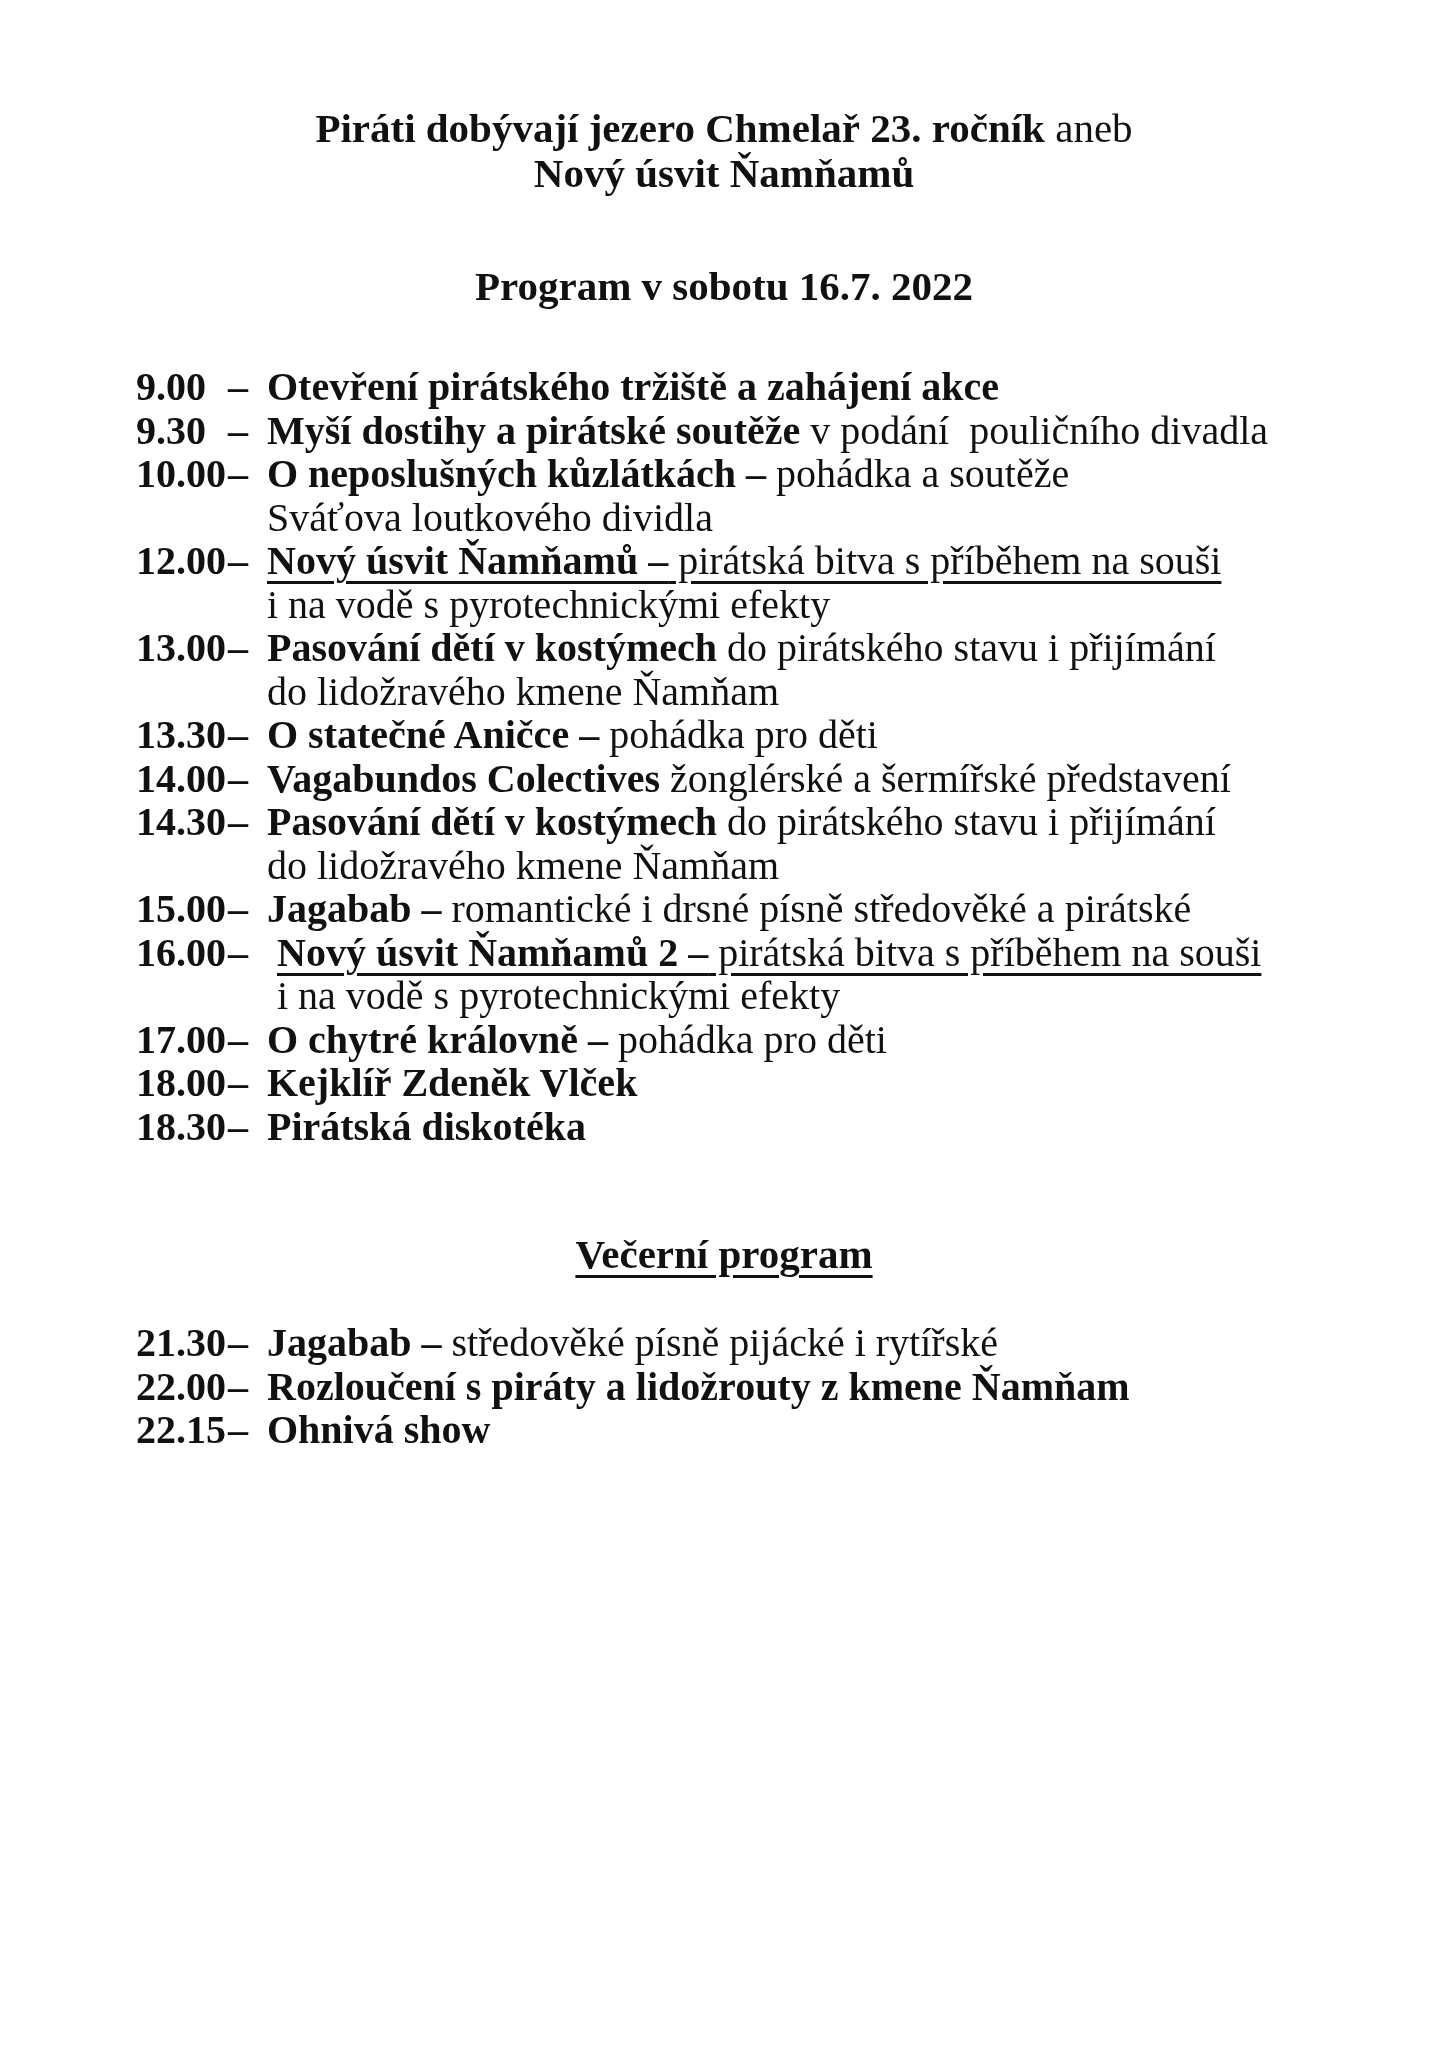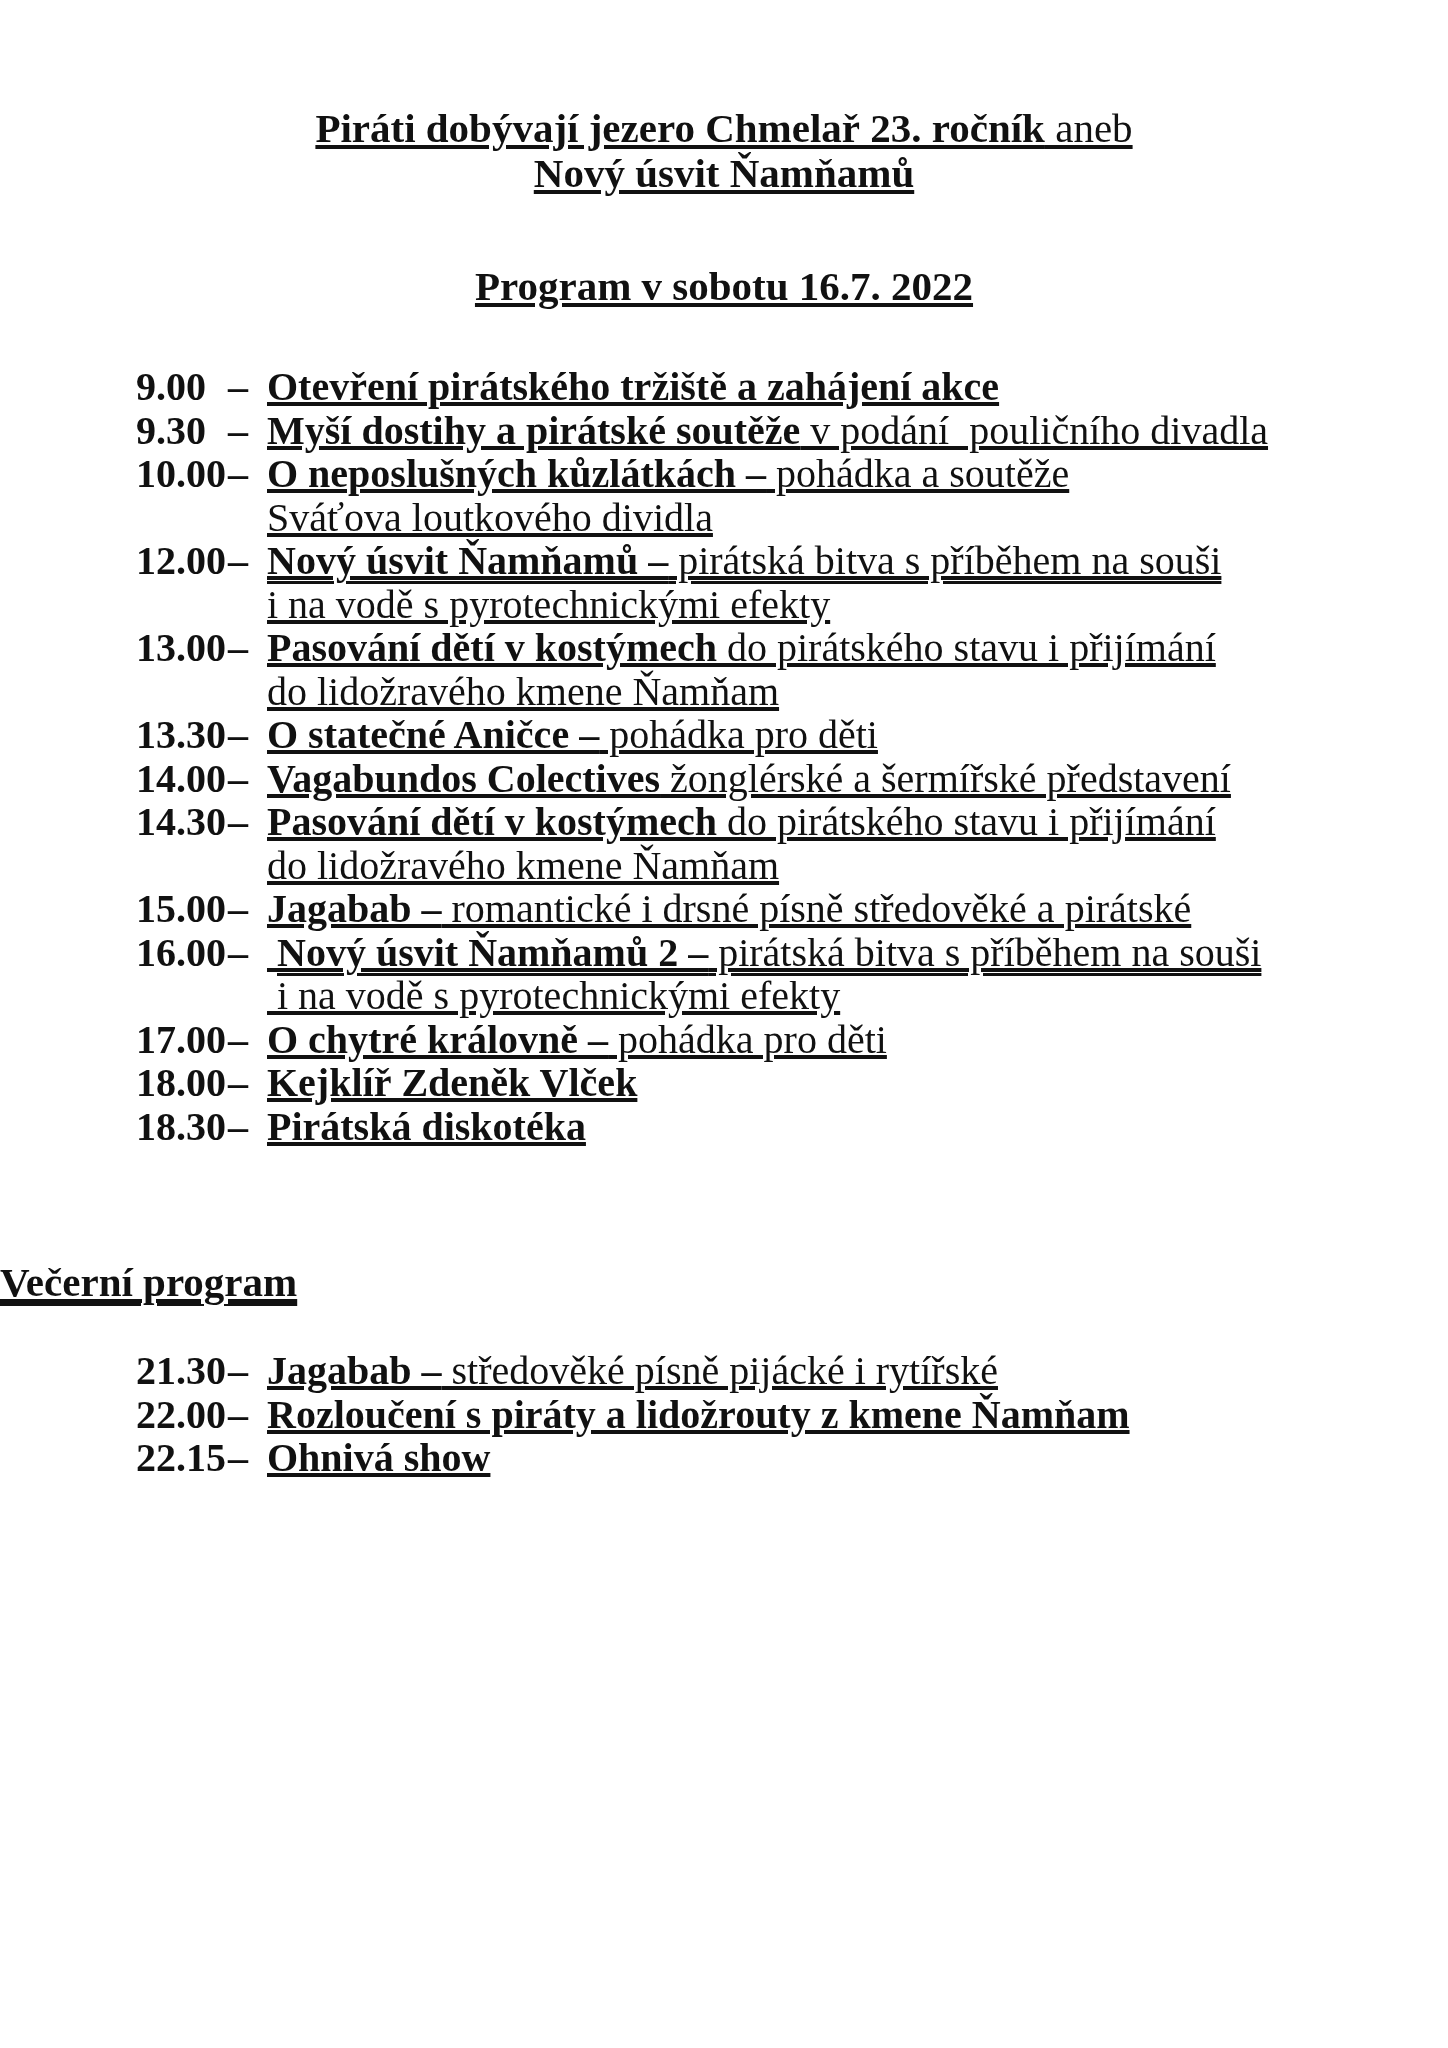--- a/index.html
+++ b/index.html
@@ -2,36 +2,37 @@
 <html><head>
 <meta charset="utf-8">
 <style>
   html,body{margin:0;padding:0;background:#ffffff;}
   body{
     width:1448px;height:2048px;
     font-family:"Liberation Serif","DejaVu Serif",serif;
     color:#111;
     overflow:hidden;
   }
-  .page{width:1448px;height:2048px;box-sizing:border-box;text-decoration:underline;}
+  .page{width:1448px;height:2048px;box-sizing:border-box;}
   .title{
     padding-top:106px;
     text-align:center;
     font-size:41px;line-height:45px;
     font-weight:bold;
   }
   .title .regular{font-weight:normal;}
   .program-heading{
     margin-top:68px;
     text-align:center;
     font-size:41px;line-height:45px;
     font-weight:bold;
   }
   .evening-heading{
-    margin-top:112px;
+    margin-top:84px;
+    text-align:center;
     font-size:41px;line-height:45px;
     font-weight:bold;
     text-decoration:underline;
     text-decoration-thickness:3px;
     text-underline-offset:7px;
   }
   .schedule{padding-left:136px;padding-right:60px;}
   #day-schedule{margin-top:56px;}
   #evening-schedule{margin-top:44px;}
   .entry{

